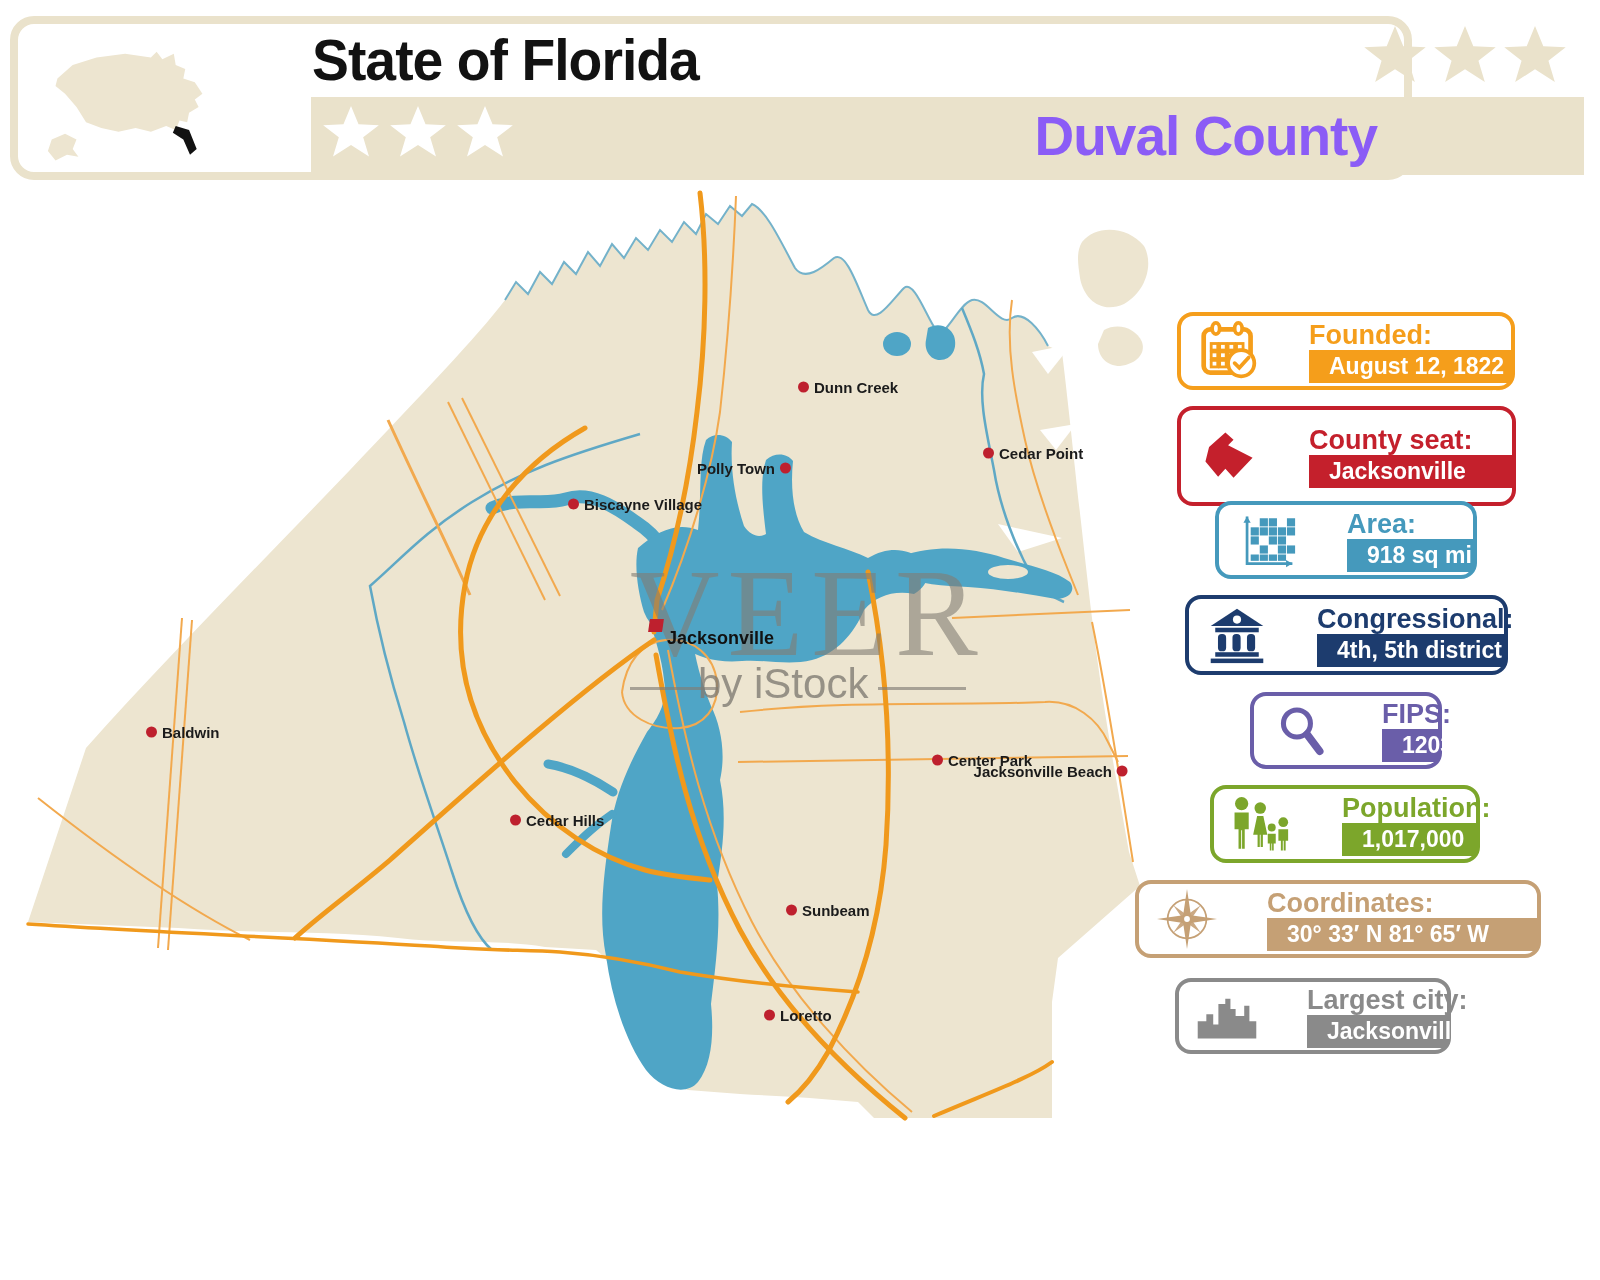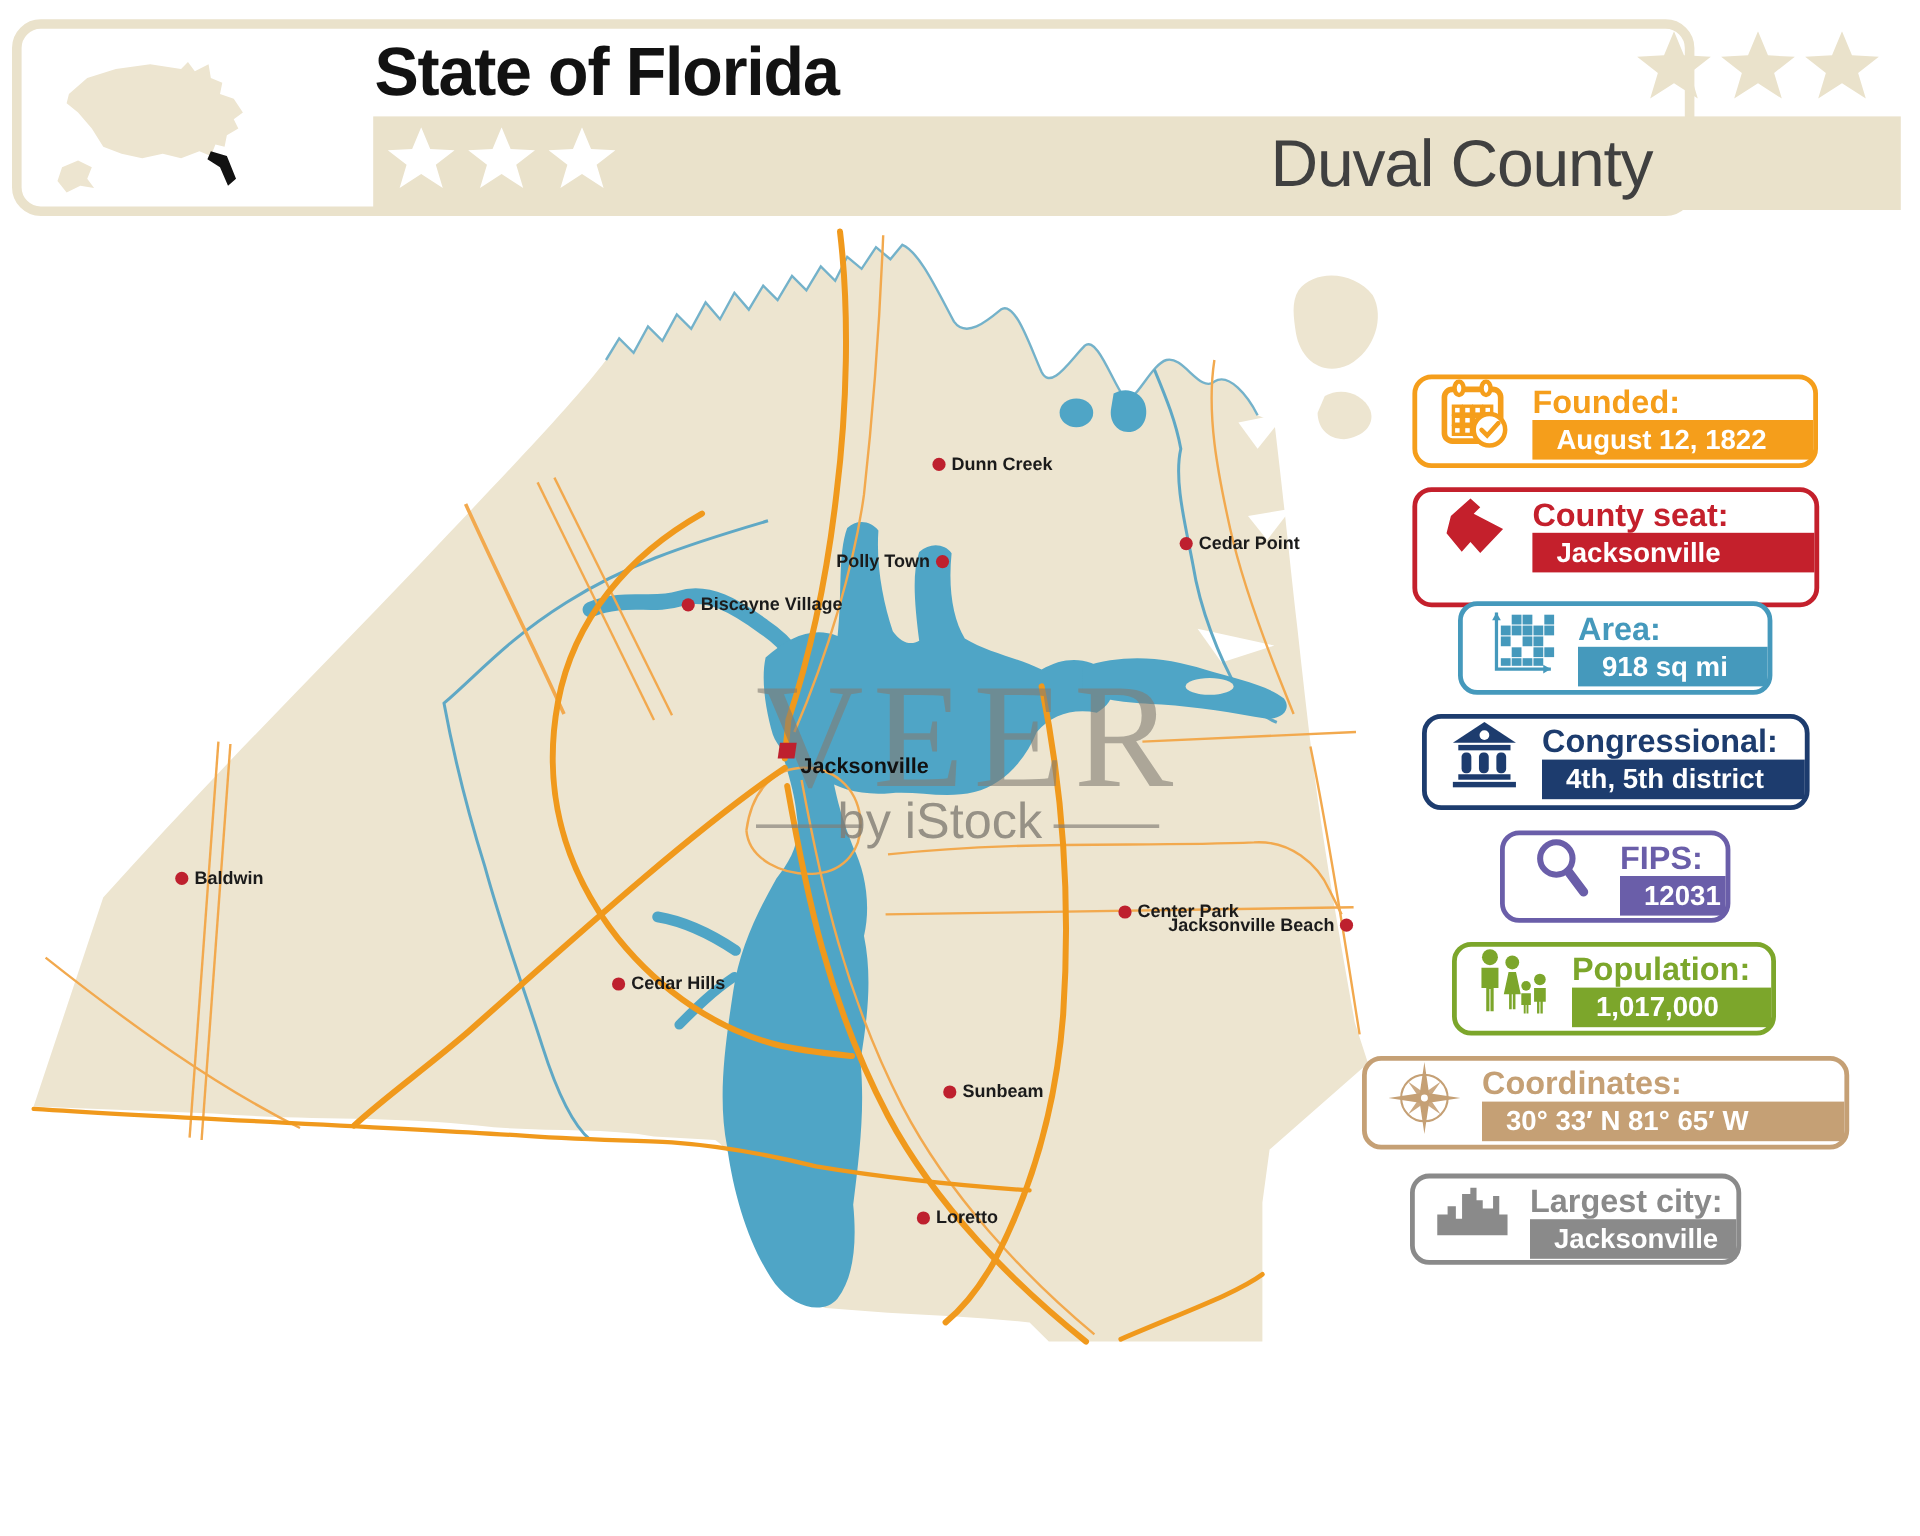--- a/index.html
+++ b/index.html
@@ -7,21 +7,21 @@
          font-family:"Liberation Sans",sans-serif;}
 
   
   .header{position:absolute;left:10px;top:16px;width:1402px;height:164px;box-sizing:border-box;
           background:#fff;border:8px solid var(--header_beige);border-radius:24px;text-align:center;}
   .band{position:absolute;left:293px;top:73px;width:1273px;height:78px;background:var(--header_beige);}
   .h-title{position:absolute;left:294px;top:0px;height:72px;display:flex;align-items:center;
            font-size:57px;font-weight:bold;color:#121212;letter-spacing:-1px;
            transform:scaleX(.97);transform-origin:left center;white-space:nowrap;}
   .h-county{position:absolute;right:27px;top:73px;height:78px;display:flex;align-items:center;
-            font-size:55px;font-weight:normal;color:#404040;letter-spacing:-1px;white-space:nowrap;}
+            font-size:55px;font-weight:bold;color:#8b5cf6;letter-spacing:-1px;white-space:nowrap;}
   .usa-map{position:absolute;left:24px;top:22px;}
   .star{width:58px;height:55px;
         clip-path:polygon(50% 0%,63% 33%,98% 35%,71% 57%,81% 92%,50% 71%,19% 92%,29% 57%,2% 35%,37% 33%);}
   .stars-band{position:absolute;left:304px;top:82px;display:flex;gap:9px;}
   .stars-band .star{background:#fff;}
   .stars-right{position:absolute;left:1345px;top:2px;display:flex;gap:6px;}
   .stars-right .star{background:var(--header_beige);width:64px;height:61px;}
 
   
   .map-svg{position:absolute;left:0;top:0;}
@@ -39,21 +39,21 @@
             font-size:124px;line-height:1;letter-spacing:8px;color:var(--watermark_gray);
             opacity:.6;z-index:3;}
   .wm-by{position:absolute;left:698px;top:660px;width:200px;text-align:left;font-size:42px;
          color:var(--watermark_gray);opacity:.8;z-index:3;}
   .wm-line{position:absolute;height:3px;background:var(--watermark_gray);opacity:.65;top:687px;z-index:3;}
   .wm-line.l{left:630px;width:88px;}
   .wm-line.r{left:878px;width:88px;}
 
   
   .panel{position:absolute;box-sizing:border-box;background:#fff;border:4px solid var(--c);
-         border-radius:16px;display:flex;align-items:flex-start;z-index:5;}
+         border-radius:16px;display:flex;align-items:center;z-index:5;gap:32px;}
   .p-icon{width:96px;flex:0 0 96px;display:flex;align-items:center;justify-content:center;color:var(--c);}
   .p-body{flex:1;display:flex;flex-direction:column;justify-content:space-between;
           padding:5px 0 4px 0;min-width:0;}
   .p-title{color:var(--c);font-weight:bold;font-size:27px;line-height:29px;white-space:nowrap;}
   .p-value{background:var(--c);color:#fff;height:33px;display:flex;align-items:center;
            padding-left:20px;font-size:23px;font-weight:bold;white-space:nowrap;}
 </style>
 </head>
 <body>
 
@@ -130,21 +130,21 @@
       <path stroke-width="5" d="M700,193 C708,260 706,340 697,412 C688,490 672,555 657,600 L654,632"></path>
       <path stroke-width="5" d="M585,428 C525,462 478,515 465,585 C452,655 468,722 515,782 C552,828 600,858 645,870 C668,876 690,878 710,880"></path>
       <path stroke-width="5" d="M654,640 C580,690 480,780 390,860 C355,890 320,915 295,938"></path>
       <path stroke-width="5" d="M656,655 C672,745 690,835 740,930 C780,1005 845,1070 905,1118"></path>
       <path stroke-width="5" d="M868,572 C886,660 892,755 886,845 C880,925 858,995 828,1052 C815,1075 800,1092 788,1102"></path>
       <path stroke-width="3.5" d="M28,924 C150,932 300,938 430,946 C480,950 520,950 560,952 C600,955 640,962 680,972 C740,982 800,988 858,992"></path>
       <path stroke-width="4" d="M934,1116 C990,1092 1030,1078 1052,1062"></path>
     </g>
   </svg>
 
-  <div class="town right" style="left: 783px; top: 387px;">
+  <div class="town right" style="left: 804px; top: 387px;">
     <span class="dot"></span>
     <span class="town-label">Dunn Creek</span>
   </div>
   <div class="town right" style="left: 989px; top: 453px;">
     <span class="dot"></span>
     <span class="town-label">Cedar Point</span>
   </div>
   <div class="town left" style="left: 773px; top: 468px;">
     <span class="dot"></span>
     <span class="town-label">Polly Town</span>

